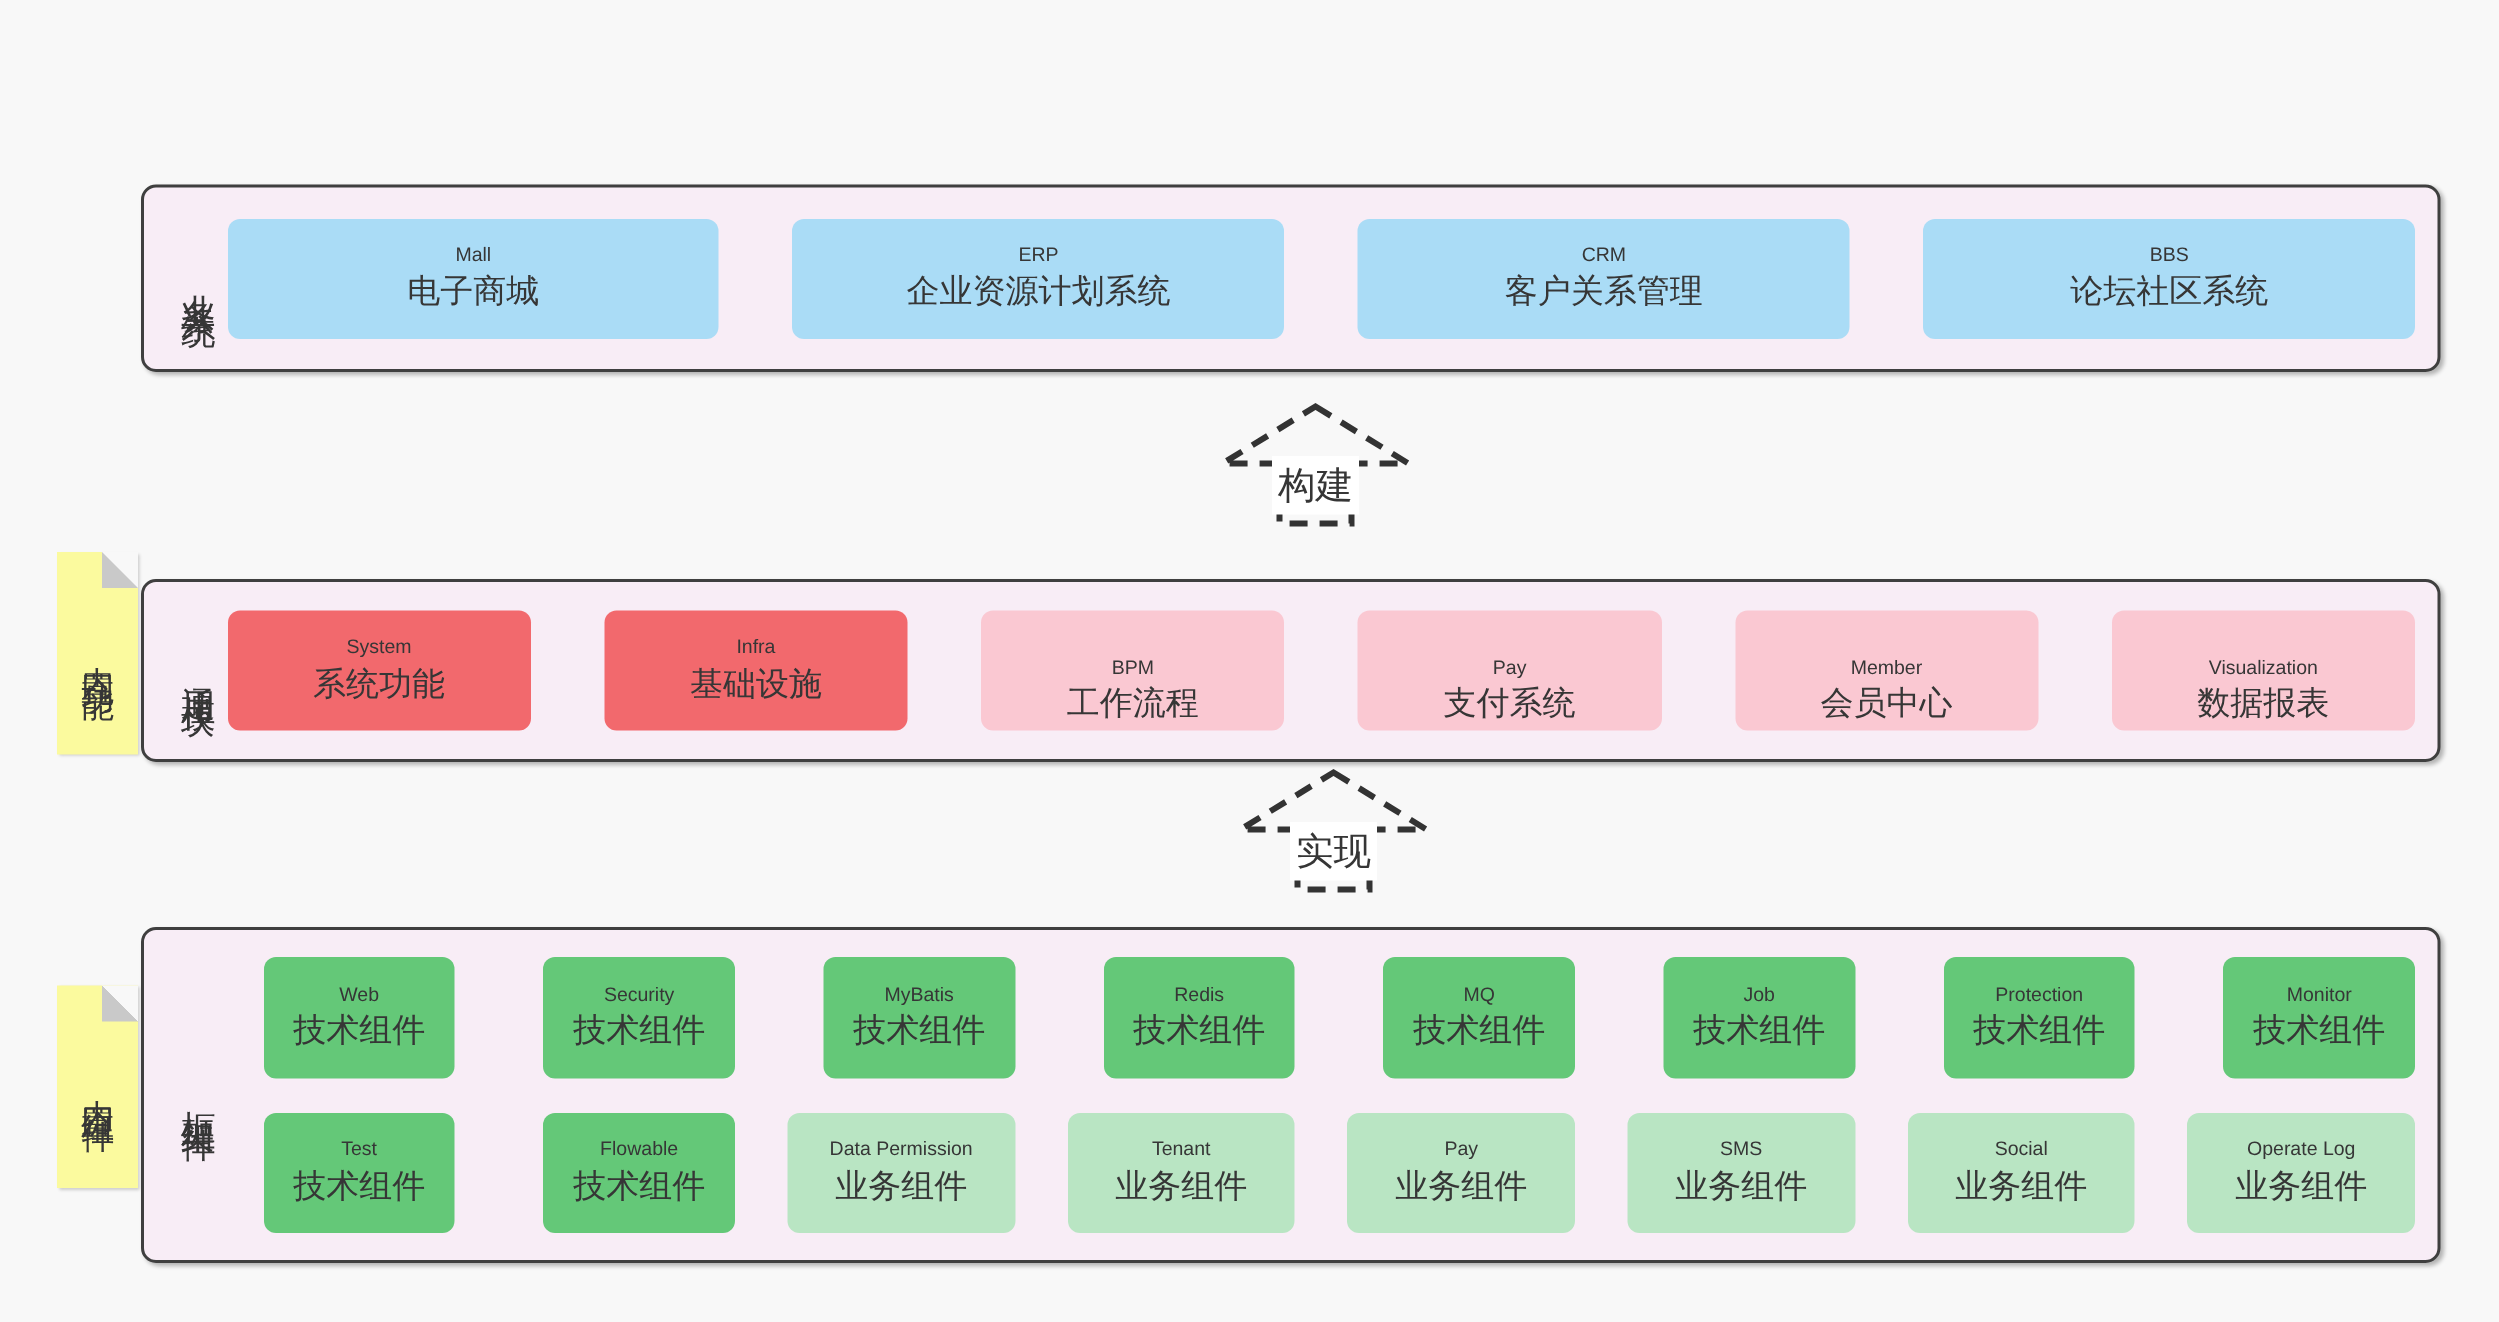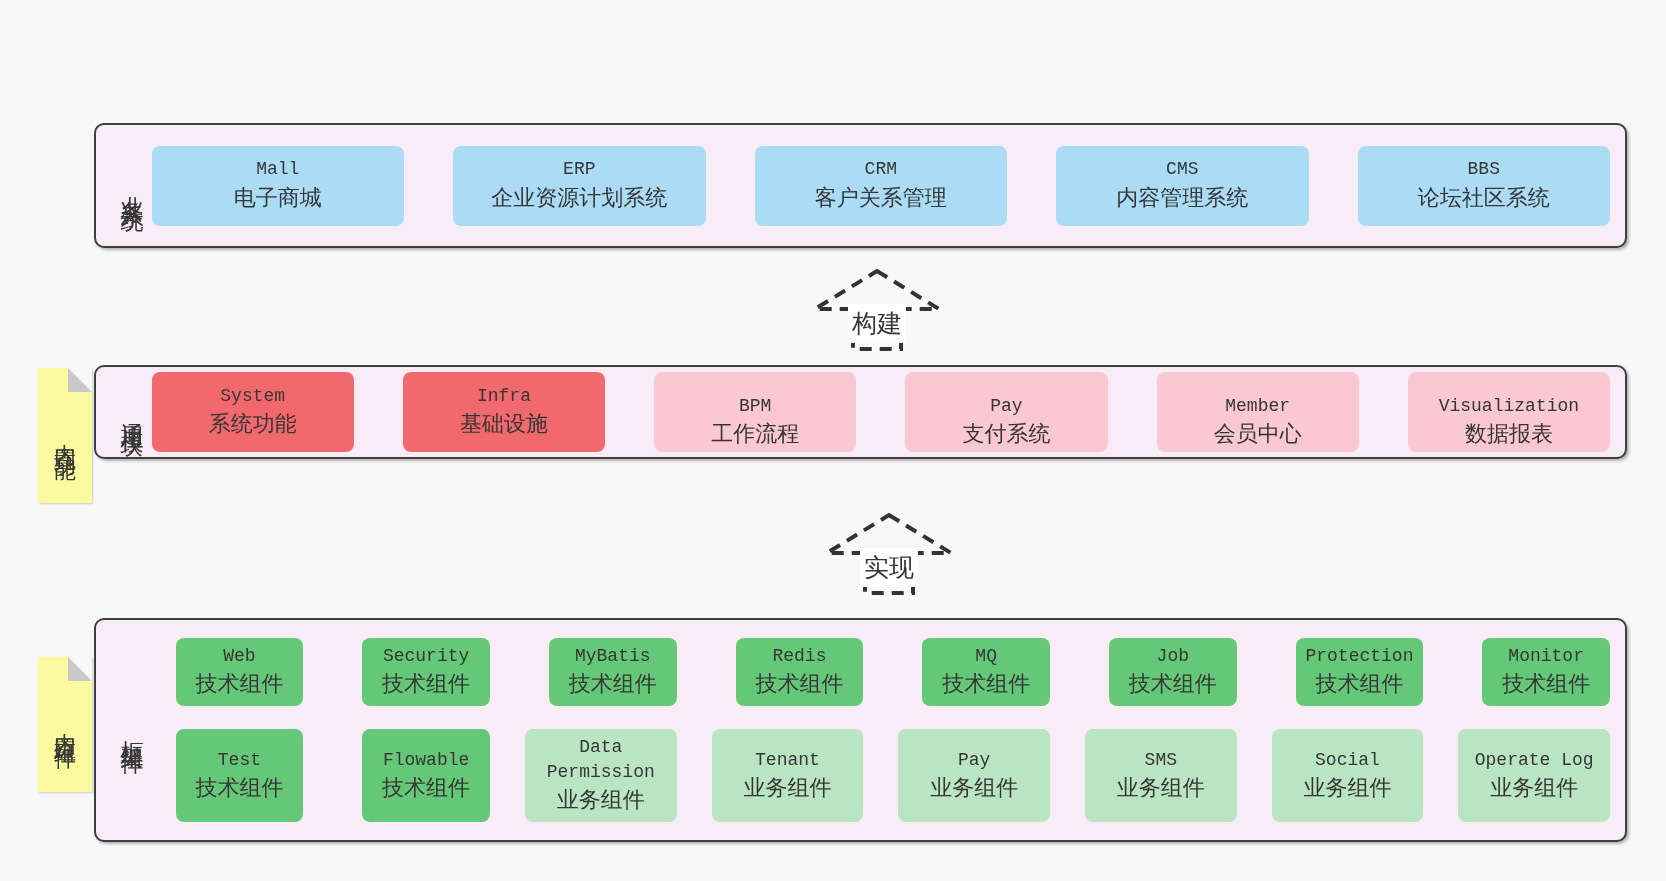--- a/index.html
+++ b/index.html
@@ -17,41 +17,41 @@
     color:var(--c-text);
   }
   .layer{
     position:absolute; left:94px; width:1533px; box-sizing:border-box;
     background:var(--c-containerBg);
     border:2px solid var(--c-containerBorder); border-radius:10px;
     display:flex; align-items:stretch; z-index:2;
     box-shadow:2px 2px 3px rgba(0,0,0,0.28);
   }
   #layer-business{ top:123px; height:125px; }
-  #layer-modules{ top:365px; height:94px; }
+  #layer-modules{ top:386px; height:122px; }
   #layer-components{ top:618px; height:224px; }
   .vlabel{
     flex:0 0 auto; align-self:center; margin:0 6px 0 22px;
     writing-mode:vertical-lr; text-orientation:upright;
     font-size:23px; letter-spacing:4px; line-height:1.2;
   }
   .boxrow{
     flex:1; display:flex; align-items:center; gap:49px; padding:0 15px 0 0;
   }
   .boxrow .box{ flex:1; height:80px; }
   .comp-grid{
     flex:1; display:grid; grid-template-columns:repeat(8,1fr);
     column-gap:35px; row-gap:23px; padding:18px 15px 18px 0;
   }
   .box{
     border-radius:8px; display:flex; flex-direction:column;
     align-items:center; justify-content:center; text-align:center;
     padding:2px 6px; box-sizing:border-box; overflow:hidden;
   }
-  .box-title{ font-size:18px; line-height:1.35;font-family:Liberation Mono, monospace; }
+  .box-title{ font-size:13px; line-height:1.35; }
   .box-sub{ font-size:22px; line-height:1.45; }
   .v-blue{ background:var(--c-blue); }
   .v-red{ background:var(--c-red); }
   .v-pink{ background:var(--c-pink);justify-content:flex-end; }
   .v-g1{ background:var(--c-greenDark);margin-left:24px; }
   .v-g2{ background:var(--c-greenLight); }
   .sticky{
     position:absolute; left:38px; width:54px; height:135px; z-index:1;
     background:var(--c-sticky); display:flex; align-items:center; justify-content:center;
     box-shadow:1px 1px 2px rgba(0,0,0,0.18);
@@ -102,24 +102,20 @@
       </div>
       <div class="box v-blue">
         <div class="box-title">ERP</div>
         <div class="box-sub">企业资源计划系统</div>
       </div>
       <div class="box v-blue">
         <div class="box-title">CRM</div>
         <div class="box-sub">客户关系管理</div>
       </div>
       <div class="box v-blue">
-        <div class="box-title">CMS</div>
-        <div class="box-sub">内容管理系统</div>
-      </div>
-      <div class="box v-blue">
         <div class="box-title">BBS</div>
         <div class="box-sub">论坛社区系统</div>
       </div>
     </div>
   </div>
 
   <div class="arrow" id="arrow-build">
     <svg width="130" height="84" viewBox="0 0 130 84">
       <polygon points="65,3 127,41 89,41 89,81 41,81 41,41 3,41"></polygon>
     </svg>

